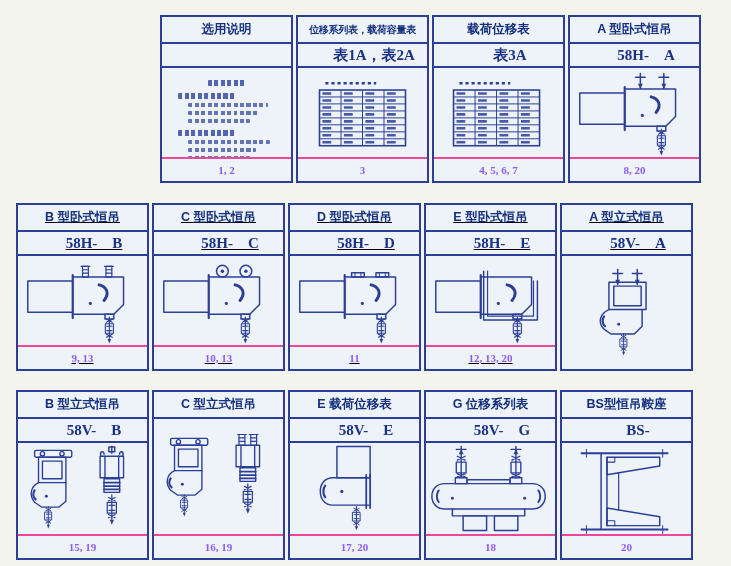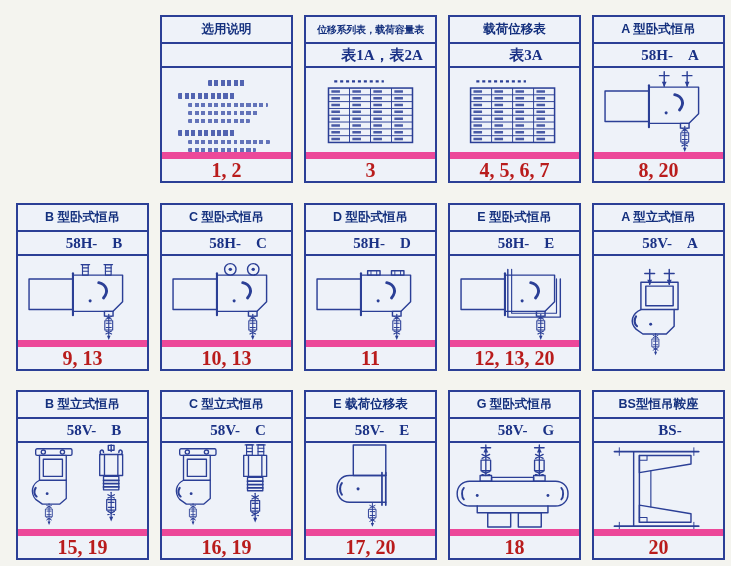--- a/index.html
+++ b/index.html
@@ -1,30 +1,30 @@
 <!DOCTYPE html>
 <html><head>
 <meta charset="utf-8">
 <style>
   html,body{margin:0;padding:0;}
   body{width:731px;height:566px;background:#f4f4ef;font-family:"Liberation Sans",sans-serif;overflow:hidden;}
   .board{position:relative;width:731px;height:566px;}
-  .row{position:absolute;display:flex;gap:11px;}
+  .row{position:absolute;display:flex;gap:3px;}
   .row1{left:160px;top:15px;}
   .row2{left:16px;top:203px;}
   .row3{left:16px;top:390px;border-radius:15px;}
   .cell{width:133px;box-sizing:border-box;border:2px solid #2b3f96;background:#eef2f9;display:flex;flex-direction:column;}
   .row1 .cell{height:168px;}
-  .row2 .cell{height:168px;}
+  .row2 .cell{height:168px;text-decoration:underline;}
   .row3 .cell{height:170px;}
   .t{height:25px;line-height:25px;text-align:center;font-weight:bold;font-size:12.5px;color:#14307e;border-bottom:2px solid #2b3f96;white-space:nowrap;overflow:hidden;}
   .t.sm{font-size:10px;letter-spacing:-0.3px;}
   .c{height:22px;line-height:22px;text-align:center;font-family:"Liberation Serif",serif;font-weight:bold;font-size:15px;color:#1b3286;border-bottom:2px solid #2b3f96;white-space:pre;padding-left:23px;}
   .b{flex:1;position:relative;overflow:hidden;}
-  .p{height:22px;line-height:22px;text-align:center;font-family:"Liberation Serif",serif;font-weight:bold;font-size:20px;color:#b91c1c;border-top:7px solid #ec4899;white-space:pre;}
+  .p{height:22px;line-height:22px;text-align:center;font-family:"Liberation Serif",serif;font-weight:bold;font-size:11px;color:#8b5cf6;border-top:2px solid #ec4899;white-space:pre;}
   .b svg{display:block;width:100%;height:100%;}
   
   .notes{padding-top:12px;}
   .nl{height:4px;background:repeating-linear-gradient(90deg,#4a5dae 0 4px,transparent 4px 6.5px);opacity:.85;margin-bottom:4px;border-radius:1px;}
   .nl.h{height:6px;opacity:.95;}
 </style>
 </head>
 <body>
 
 <svg width="0" height="0" style="position:absolute" aria-hidden="true">
@@ -243,21 +243,20 @@
           <path d="M85,12 C83,7 88,5.5 88,10 M107,12 C109,7 104,5.5 104,10"></path>
           <use href="#fvframe" transform="translate(96,12)"></use>
           <use href="#tb" transform="translate(96,55) scale(0.85)"></use>
         </svg>
       </div>
       <div class="p">15, 19</div>
     </div>
 
     <div class="cell">
       <div class="t">C 型立式恒吊</div>
-      <div class="c">58V-　C</div>
       <div class="b">
         <svg viewBox="0 0 132 90" stroke="#2b3f96" fill="none" stroke-width="1.5" stroke-linecap="round" stroke-linejoin="round">
           <use href="#svbody" transform="translate(34,6)"></use>
           <use href="#tb" transform="translate(31,66) scale(0.62)"></use>
           <use href="#stud" transform="translate(90,2)"></use>
           <use href="#stud" transform="translate(102,2)"></use>
           <use href="#fvframe" transform="translate(96,13)"></use>
           <use href="#tb" transform="translate(96,56) scale(0.85)"></use>
         </svg>
       </div>
@@ -274,21 +273,21 @@
           <path d="M78,31 V65 M82,31 V65" stroke-width="1.8"></path>
           <path d="M36,42 C33.5,45 33.5,51 36,54" stroke-width="2.2"></path>
           <circle cx="53" cy="48" r="1.6" fill="#2b3f96" stroke="none"></circle>
           <use href="#tb" transform="translate(68,66) scale(0.68)"></use>
         </svg>
       </div>
       <div class="p">17, 20</div>
     </div>
 
     <div class="cell">
-      <div class="t">G 型卧式恒吊</div>
+      <div class="t">G 位移系列表</div>
       <div class="c">58V-　G</div>
       <div class="b">
         <svg viewBox="0 0 132 90" stroke="#2b3f96" fill="none" stroke-width="1.5" stroke-linecap="round" stroke-linejoin="round">
           <use href="#vgtop" transform="translate(36,2)"></use>
           <use href="#vgtop" transform="translate(92,2)"></use>
           <path d="M19,40 H109 C116,40 122,45 122,53 C122,61 116,66 109,66 H19 C12,66 6,61 6,53 C6,45 12,40 19,40 Z"></path>
           <path d="M42,40 V36 H86 V40"></path>
           <path d="M13,47 C10.5,49.5 10.5,56.5 13,59" stroke-width="2"></path>
           <path d="M115,47 C117.5,49.5 117.5,56.5 115,59" stroke-width="2"></path>
           <circle cx="27" cy="55" r="1.5" fill="#2b3f96" stroke="none"></circle>

